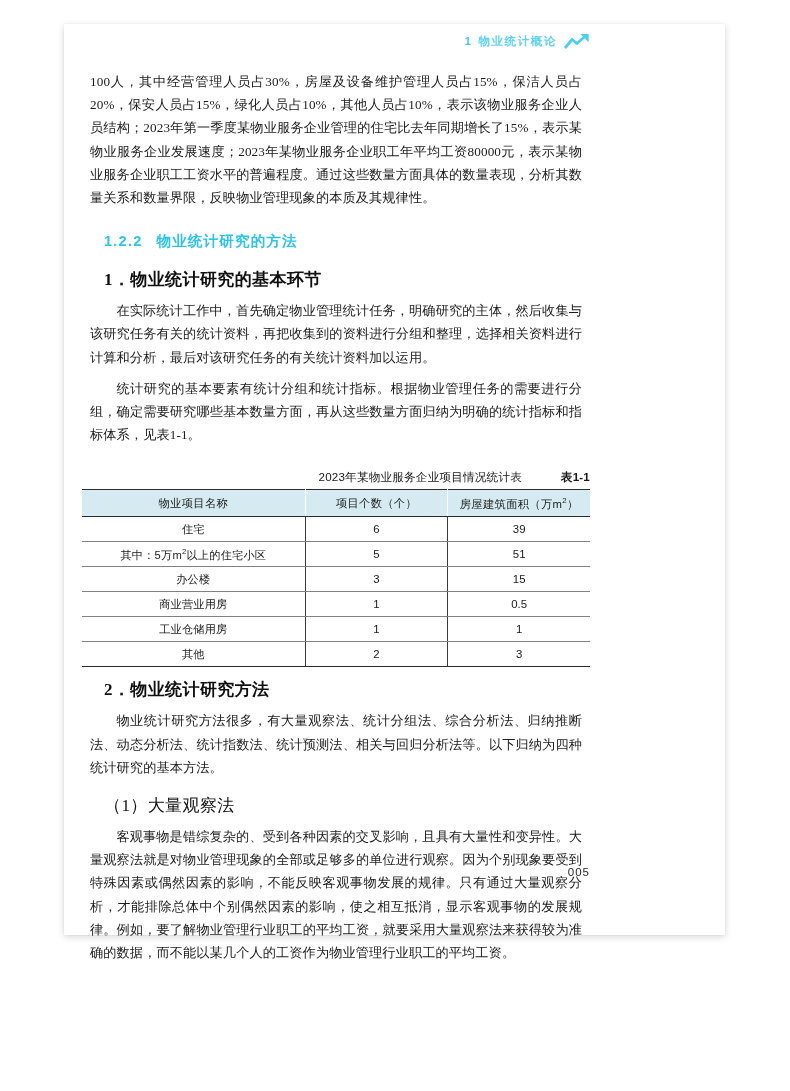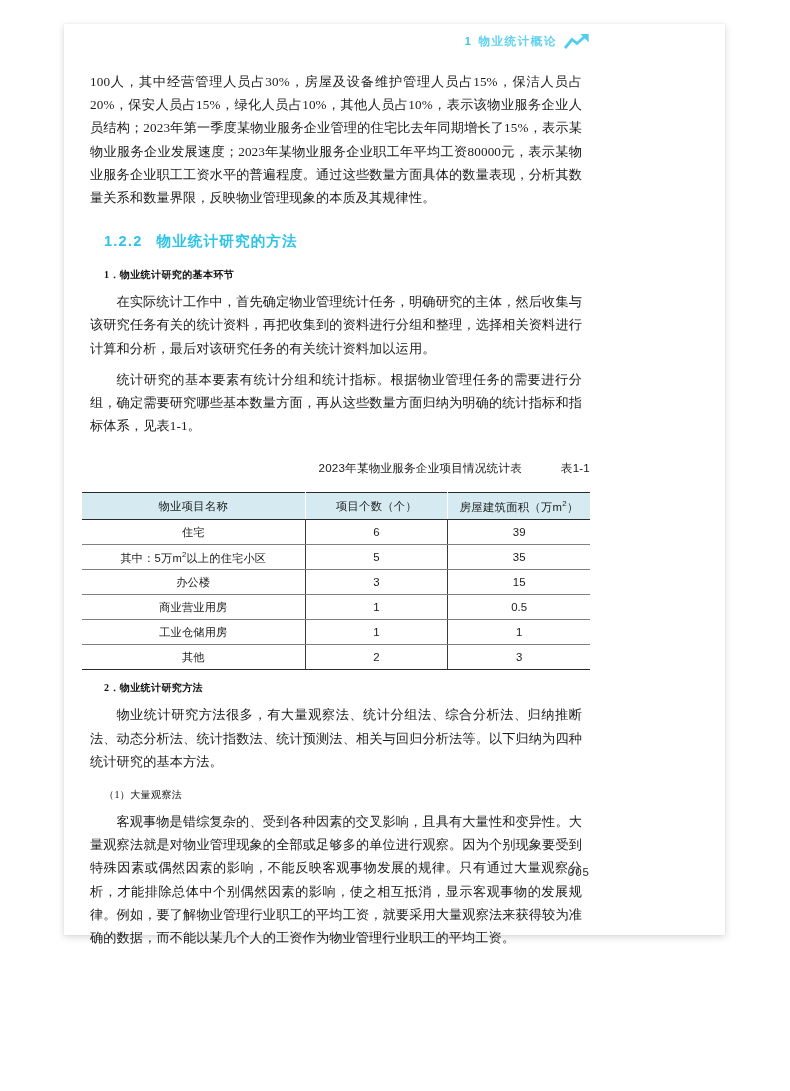--- a/index.html
+++ b/index.html
@@ -93,21 +93,21 @@
     font-weight: 700;
     color: #2ec4e8;
     letter-spacing: 0.6px;
   }
   h3.section-head .sh-num { letter-spacing: 1.2px; }
   h3.section-head .sh-txt { margin-left: 14px; letter-spacing: 1.1px; }
 
   h4.sub-head {
     margin: 17px 0 0 0;
     padding-left: 22px;
-    font-size: 10px;
+    font-size: 17px;
     font-weight: 700;
     color: #101010;
     letter-spacing: 0.4px;
   }
   .para-group { margin-top: 3px; }
   .para-gap { margin-top: 2px; }
 
   
   .table-wrap { margin-top: 24px; }
   .table-caption-row {
@@ -122,28 +122,28 @@
     left: 0; right: 0;
     text-align: right;
     padding-right: 68px;
     letter-spacing: 0.2px;
   }
   .table-caption-no {
     position: absolute;
     right: 0;
     top: 0;
     letter-spacing: 0.2px;
+    font-weight: bold;
   }
 
   table.stat-table {
     width: 100%;
     border-collapse: collapse;
     font-family: "Liberation Sans", sans-serif;
     table-layout: fixed;
-    margin-top: 12px;
   }
   table.stat-table th,
   table.stat-table td {
     text-align: center;
     font-weight: 400;
     font-size: 11.3px;
     color: #1a1a1a;
     padding: 0;
     height: 24px;
     border-bottom: 1px solid #808080;
@@ -228,21 +228,21 @@
         </thead>
         <tbody>
           <tr>
             <td class="col-name">住宅</td>
             <td class="col-val">6</td>
             <td class="col-val">39</td>
           </tr>
           <tr>
             <td class="col-name">其中：5万m<span class="sup">2</span>以上的住宅小区</td>
             <td class="col-val">5</td>
-            <td class="col-val">35</td>
+            <td class="col-val">51</td>
           </tr>
           <tr>
             <td class="col-name">办公楼</td>
             <td class="col-val">3</td>
             <td class="col-val">15</td>
           </tr>
           <tr>
             <td class="col-name">商业营业用房</td>
             <td class="col-val">1</td>
             <td class="col-val">0.5</td>

